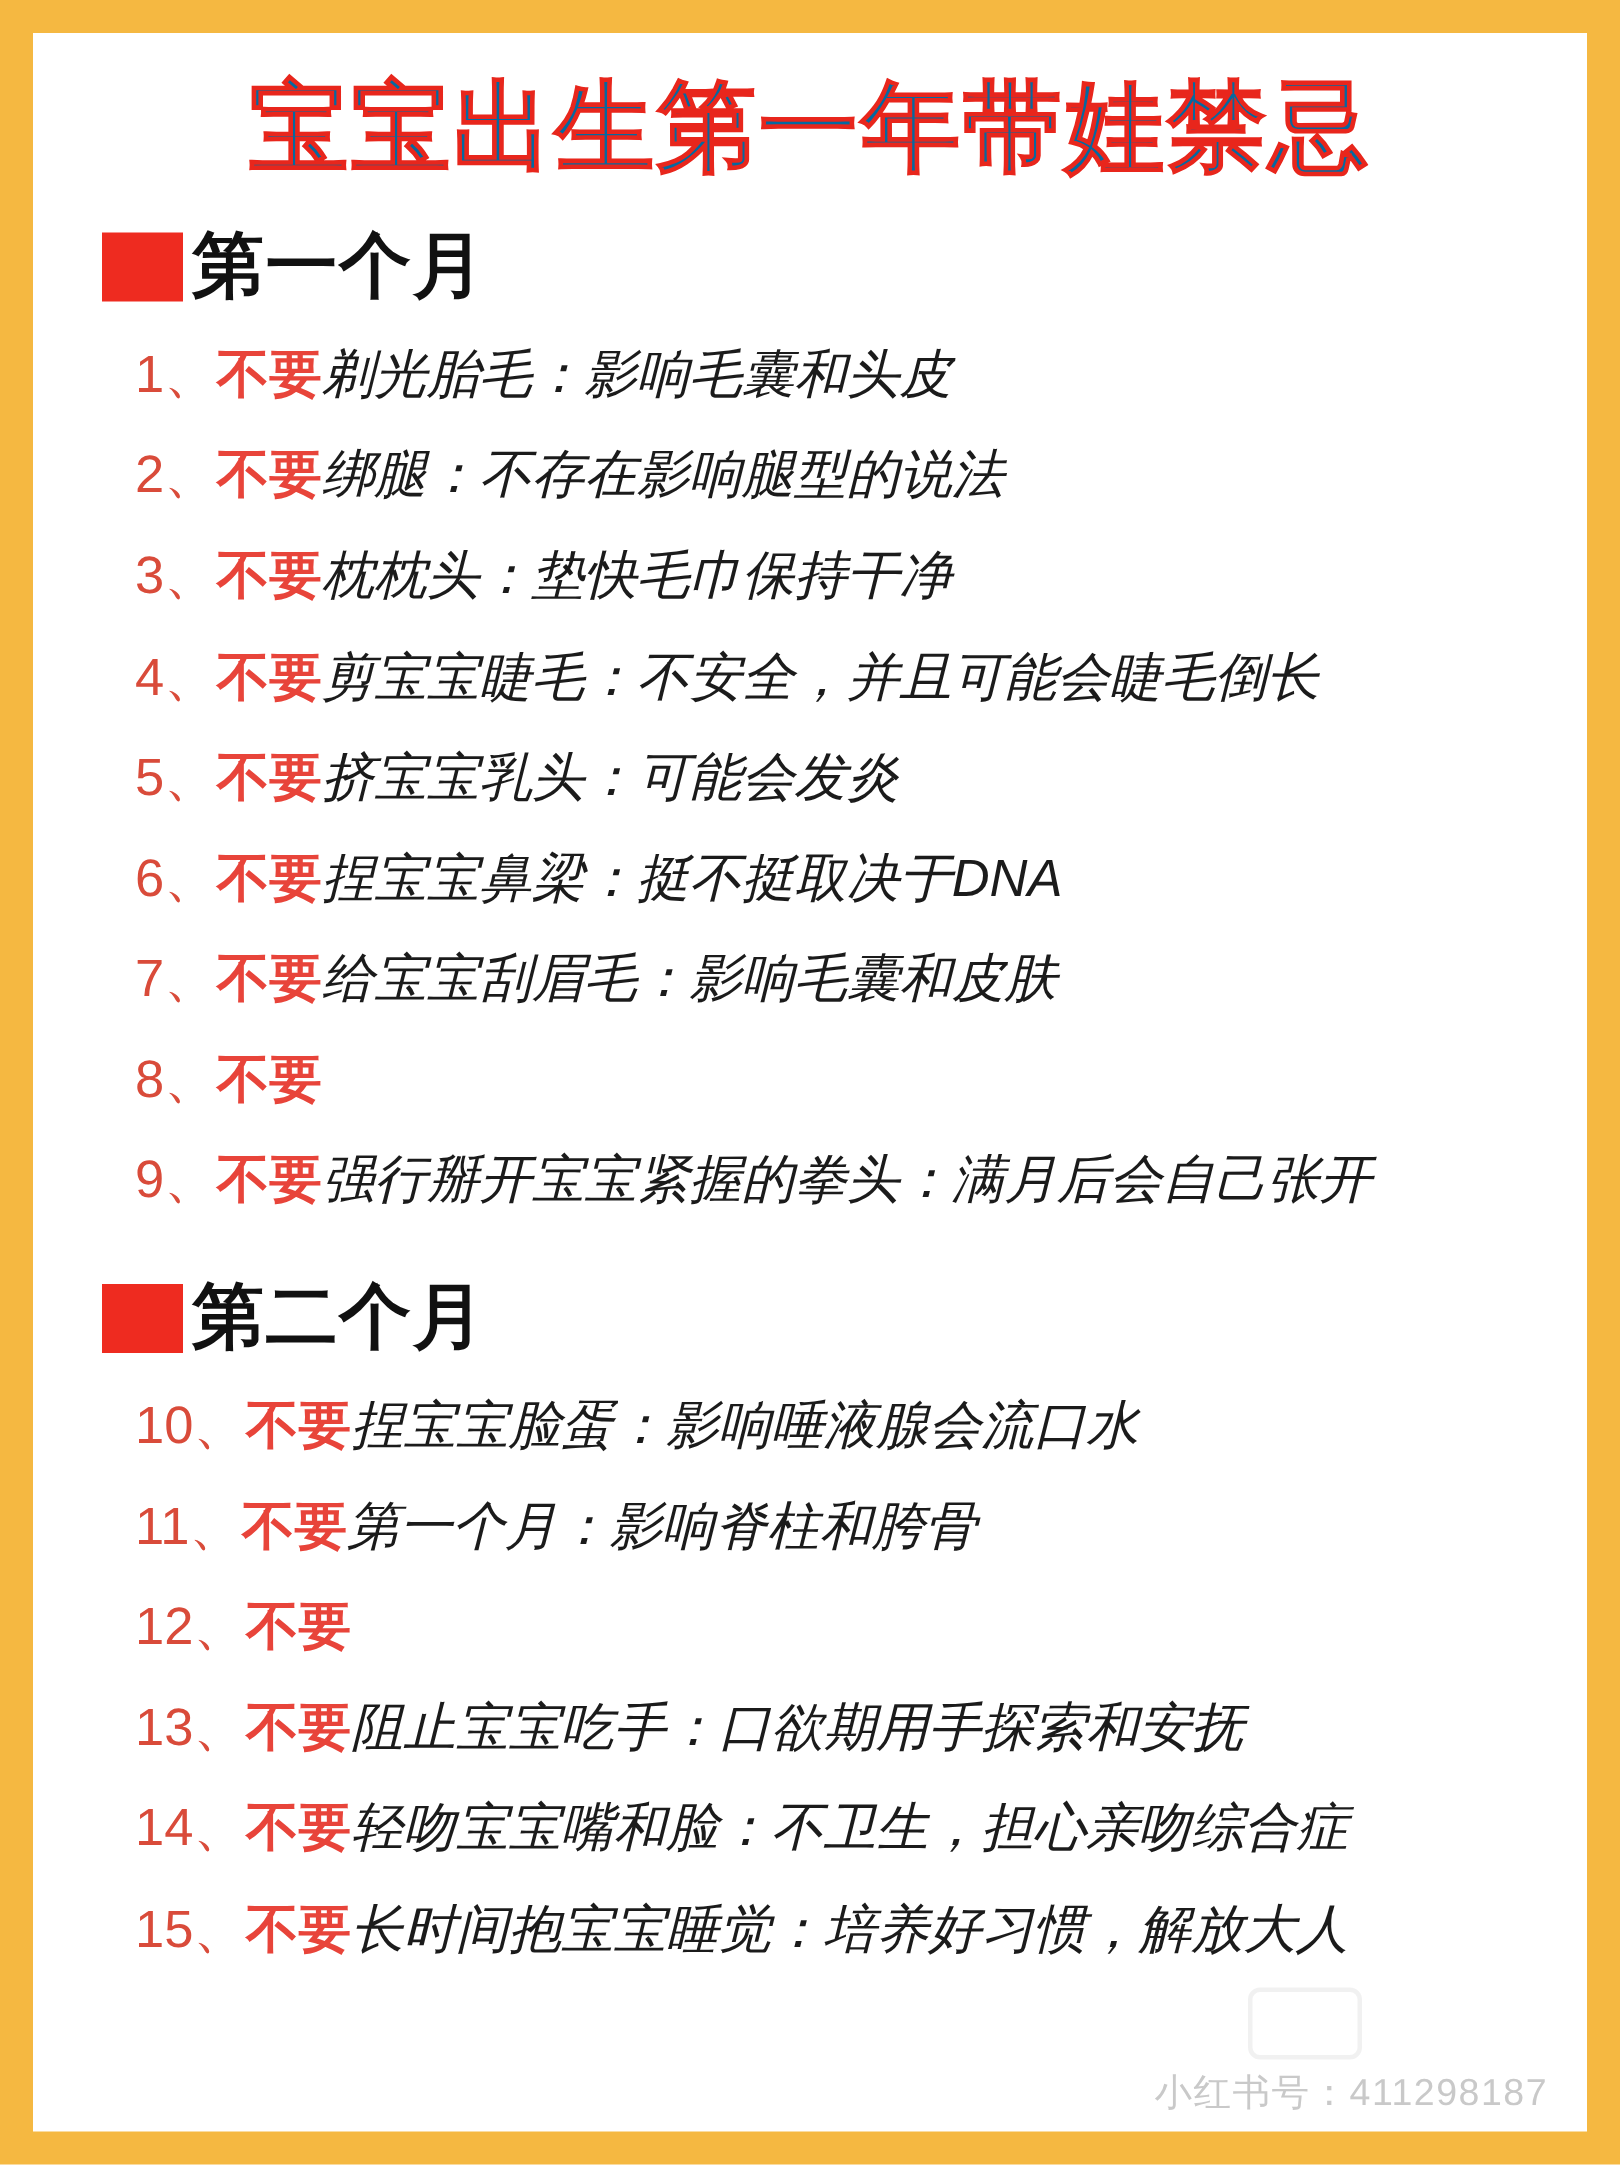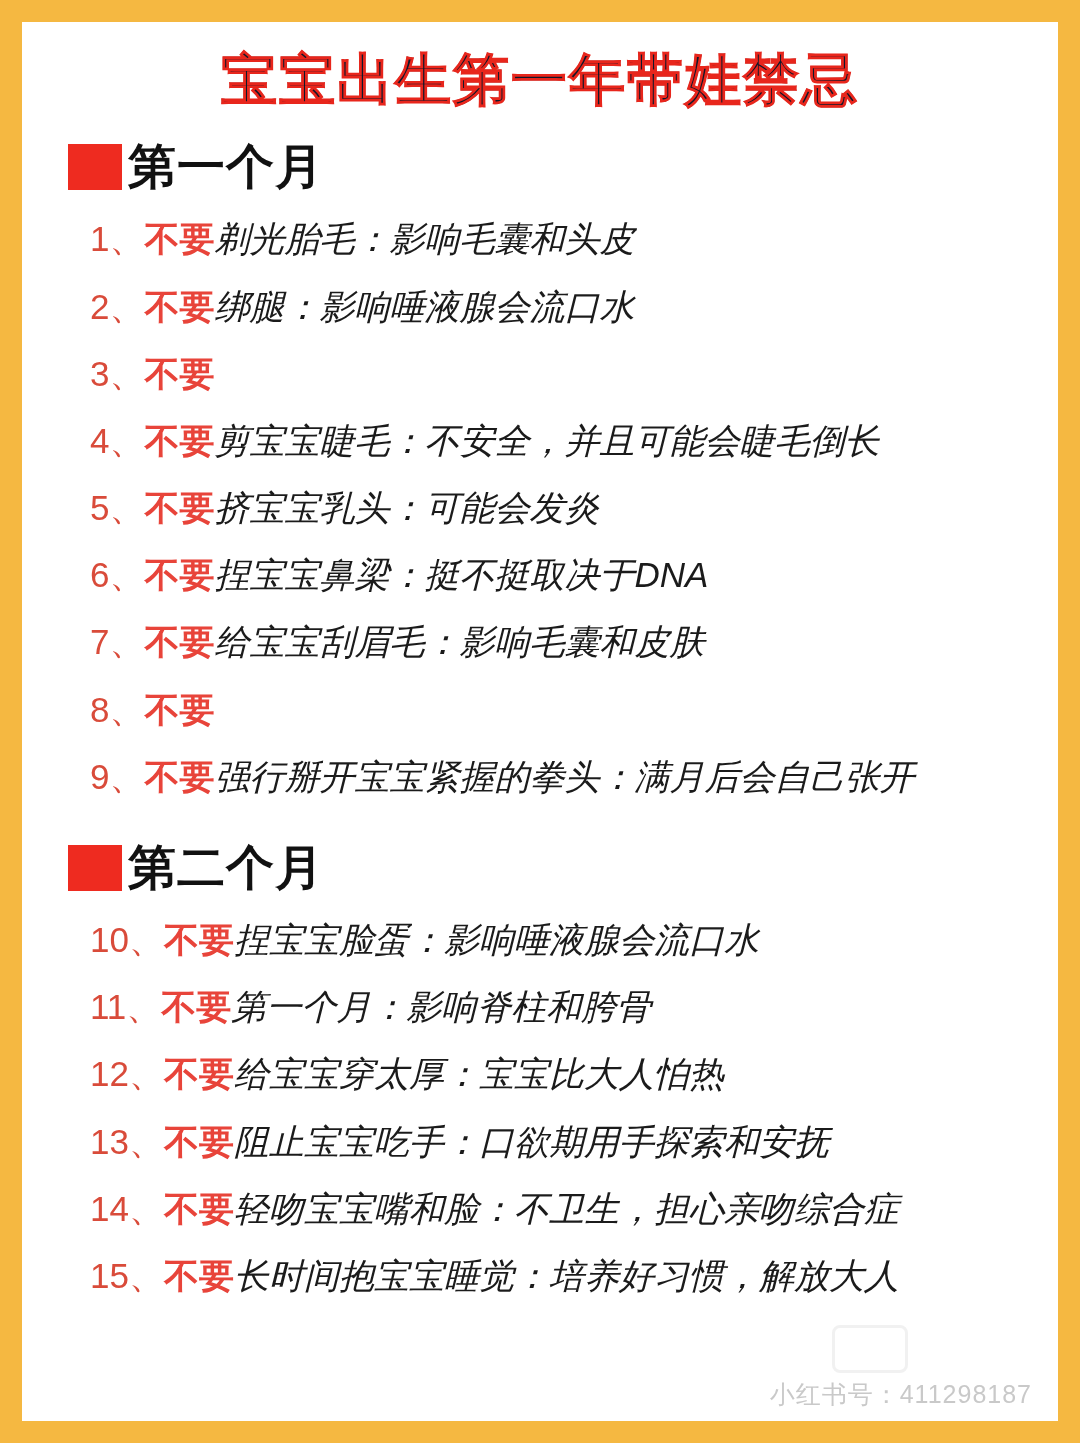--- a/index.html
+++ b/index.html
@@ -19,24 +19,24 @@
     top: 22px;
     width: 1036px;
     height: 1399px;
     background: #ffffff;
     box-sizing: border-box;
     overflow: hidden;
   }
   .title {
     margin: 28px 0 0 0;
     text-align: center;
-    font-size: 56px;
+    font-size: 66px;
     line-height: 1.06;
     font-weight: bold;
-    color: #0f172a;
+    color: #0369a1;
     letter-spacing: 2px;
     -webkit-text-stroke: 1px #e8261c;
     font-family: "Liberation Sans", "DejaVu Sans", sans-serif;
   }
   .section {
     margin-top: 34px;
   }
   .section-head {
     display: flex;
     align-items: center;
@@ -116,25 +116,26 @@
     </div>
     <div class="items">
       <div class="item">
         <span class="num">1、</span>
           <span class="no">不要</span>
           <span class="txt">剃光胎毛：影响毛囊和头皮</span>
       </div>
       <div class="item">
         <span class="num">2、</span>
           <span class="no">不要</span>
-          <span class="txt">绑腿：影响唾液腺会流口水</span>
+          <span class="txt">绑腿：不存在影响腿型的说法</span>
       </div>
       <div class="item">
         <span class="num">3、</span>
           <span class="no">不要</span>
+          <span class="txt">枕枕头：垫快毛巾保持干净</span>
       </div>
       <div class="item">
         <span class="num">4、</span>
           <span class="no">不要</span>
           <span class="txt">剪宝宝睫毛：不安全，并且可能会睫毛倒长</span>
       </div>
       <div class="item">
         <span class="num">5、</span>
           <span class="no">不要</span>
           <span class="txt">挤宝宝乳头：可能会发炎</span>
@@ -173,21 +174,20 @@
           <span class="txt">捏宝宝脸蛋：影响唾液腺会流口水</span>
       </div>
       <div class="item">
         <span class="num">11、</span>
           <span class="no">不要</span>
           <span class="txt">第一个月：影响脊柱和胯骨</span>
       </div>
       <div class="item">
         <span class="num">12、</span>
           <span class="no">不要</span>
-          <span class="txt">给宝宝穿太厚：宝宝比大人怕热</span>
       </div>
       <div class="item">
         <span class="num">13、</span>
           <span class="no">不要</span>
           <span class="txt">阻止宝宝吃手：口欲期用手探索和安抚</span>
       </div>
       <div class="item">
         <span class="num">14、</span>
           <span class="no">不要</span>
           <span class="txt">轻吻宝宝嘴和脸：不卫生，担心亲吻综合症</span>

